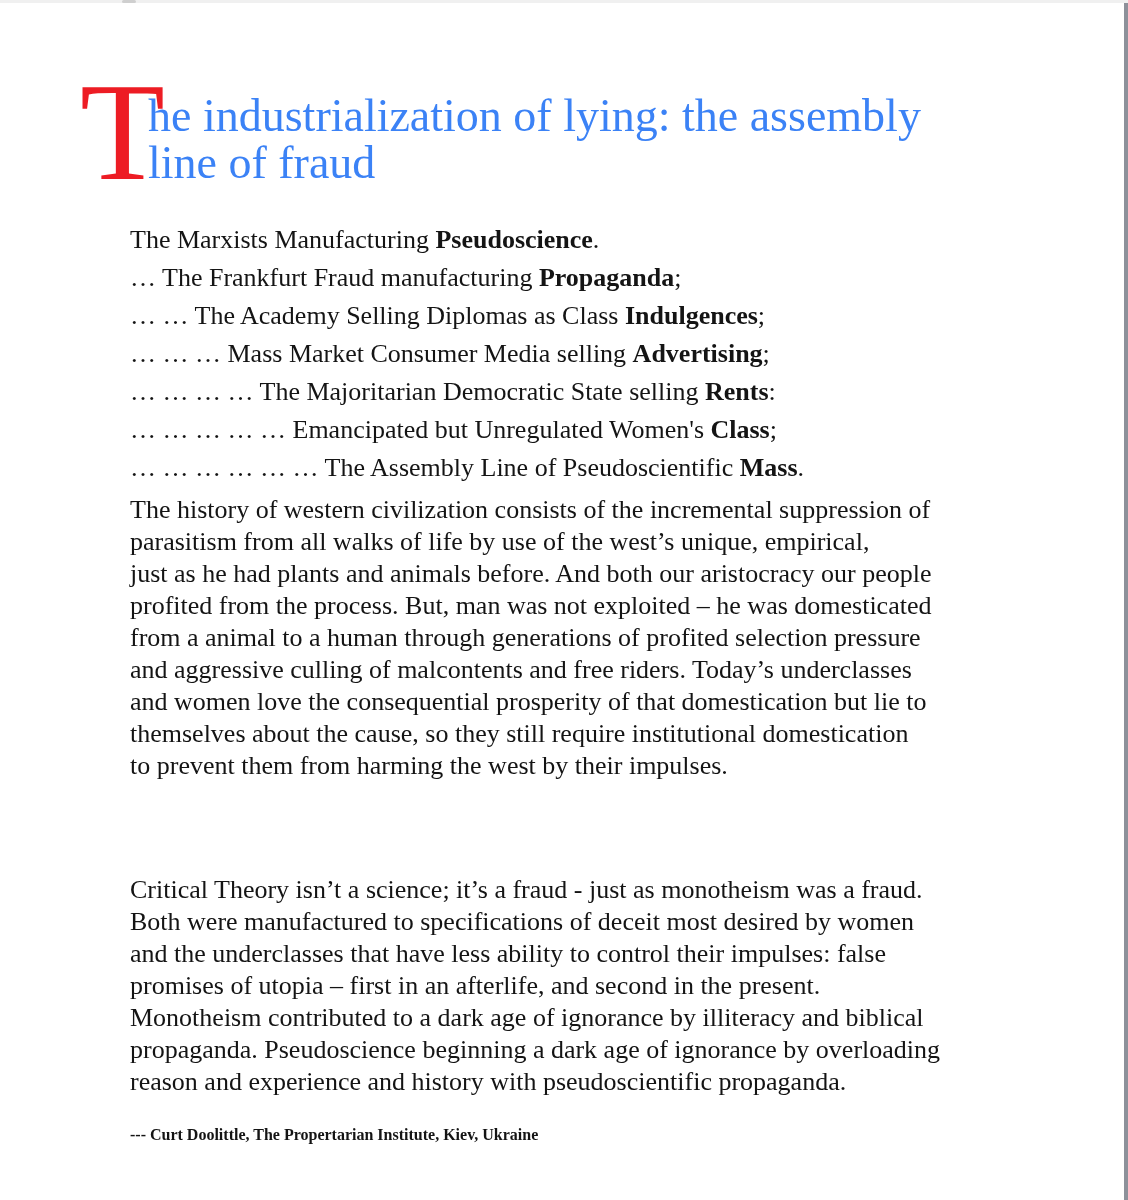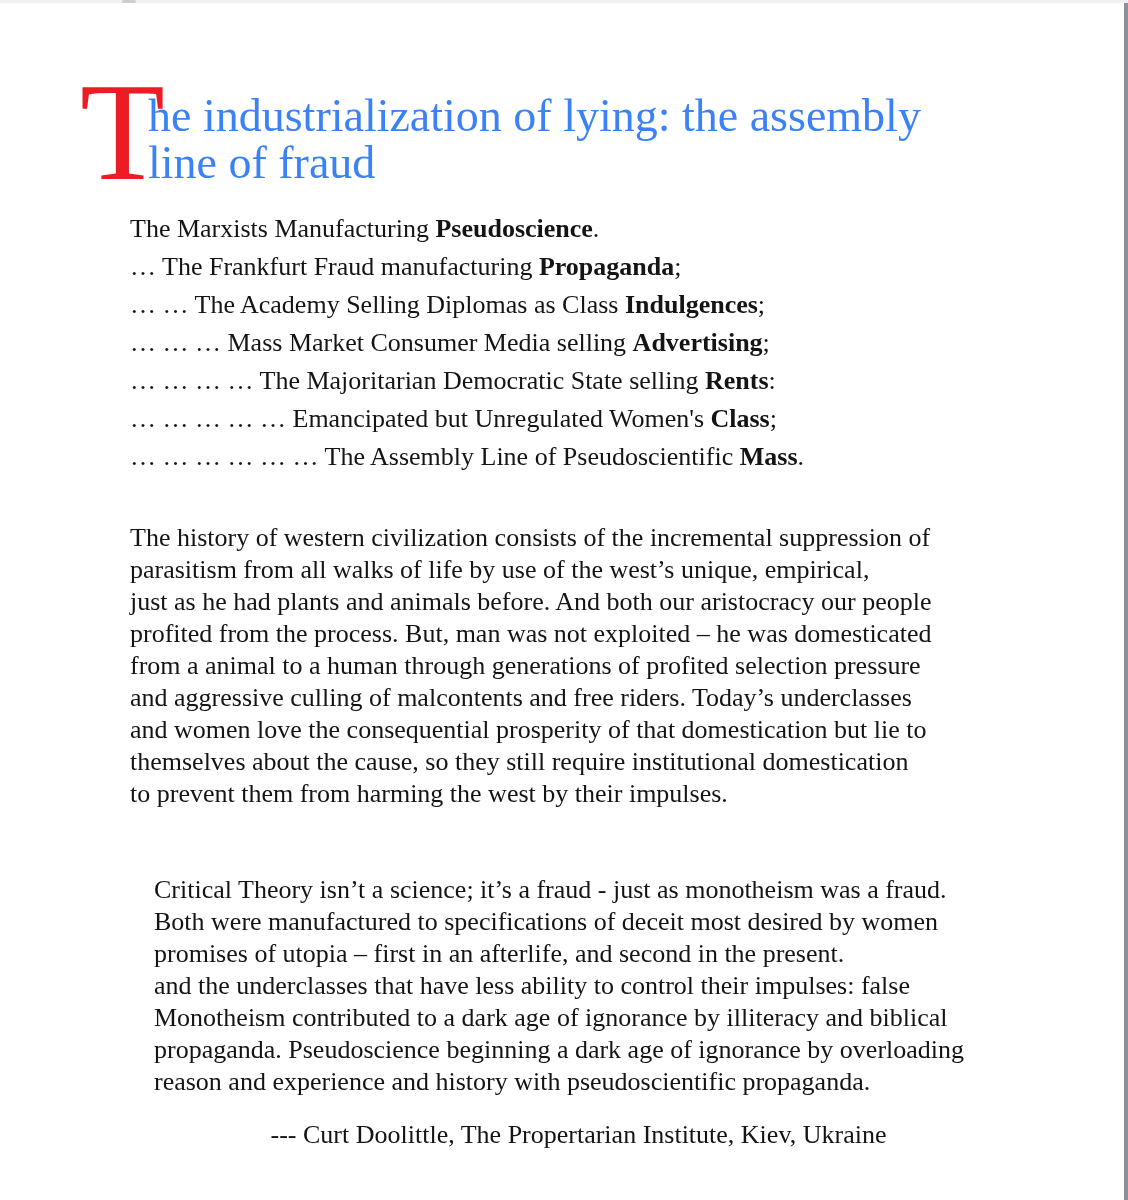--- a/index.html
+++ b/index.html
@@ -30,36 +30,36 @@
   
   .title{
     position:absolute;left:148px;top:92px;
     font-size:46px;line-height:47px;font-weight:400;color:#3b82f6;
     margin:0;letter-spacing:0px;
   }
   .title .tl{display:block;white-space:nowrap;}
 
   
   .manifesto{
-    position:absolute;left:130px;top:210px;
+    position:absolute;left:130px;top:221px;
     font-size:26px;line-height:38px;
   }
   .mline{display:block;white-space:nowrap;}
   .mline b{font-weight:bold;}
 
   
   .para{position:absolute;left:130px;font-size:26px;line-height:32px;}
-  .para-1{top:522px;}
-  .para-2{top:874px;margin-left:24px;}
+  .para-1{top:494px;}
+  .para-2{top:874px;}
   .tline{display:block;white-space:nowrap;}
 
   
   .attribution{
     position:absolute;left:130px;top:1120px;width:897px;
-    text-align:center;font-size:26px;font-weight:normal;line-height:30px;
+    text-align:left;font-size:16px;font-weight:bold;line-height:30px;
     white-space:nowrap;
   }
 </style>
 </head>
 <body>
 
 <div class="page">
 
   <div class="hscroll-track">
     <div class="hscroll-thumb"></div>
@@ -91,22 +91,22 @@
     <span class="tline">from a animal to a human through generations of profited selection pressure</span>
     <span class="tline">and aggressive culling of malcontents and free riders.  Today’s underclasses</span>
     <span class="tline">and women love the consequential prosperity of that domestication but lie to</span>
     <span class="tline">themselves about the cause, so they still require institutional domestication</span>
     <span class="tline">to prevent them from harming the west by their impulses.</span>
   </div>
 
   <div class="para para-2">
     <span class="tline">Critical Theory isn’t a science; it’s a fraud - just as monotheism was a fraud.</span>
     <span class="tline">Both were manufactured to specifications of deceit most desired by women</span>
+    <span class="tline">and the underclasses that have less ability to control their impulses: false</span>
     <span class="tline">promises of utopia – first in an afterlife, and second in the present.</span>
-    <span class="tline">and the underclasses that have less ability to control their impulses: false</span>
     <span class="tline">Monotheism contributed to a dark age of ignorance by illiteracy and biblical</span>
     <span class="tline">propaganda. Pseudoscience beginning a dark age of ignorance by overloading</span>
     <span class="tline">reason and experience and history with pseudoscientific propaganda.</span>
   </div>
 
   <div class="attribution">--- Curt Doolittle, The Propertarian Institute, Kiev, Ukraine</div>
 
 </div>
 
 </body></html>

